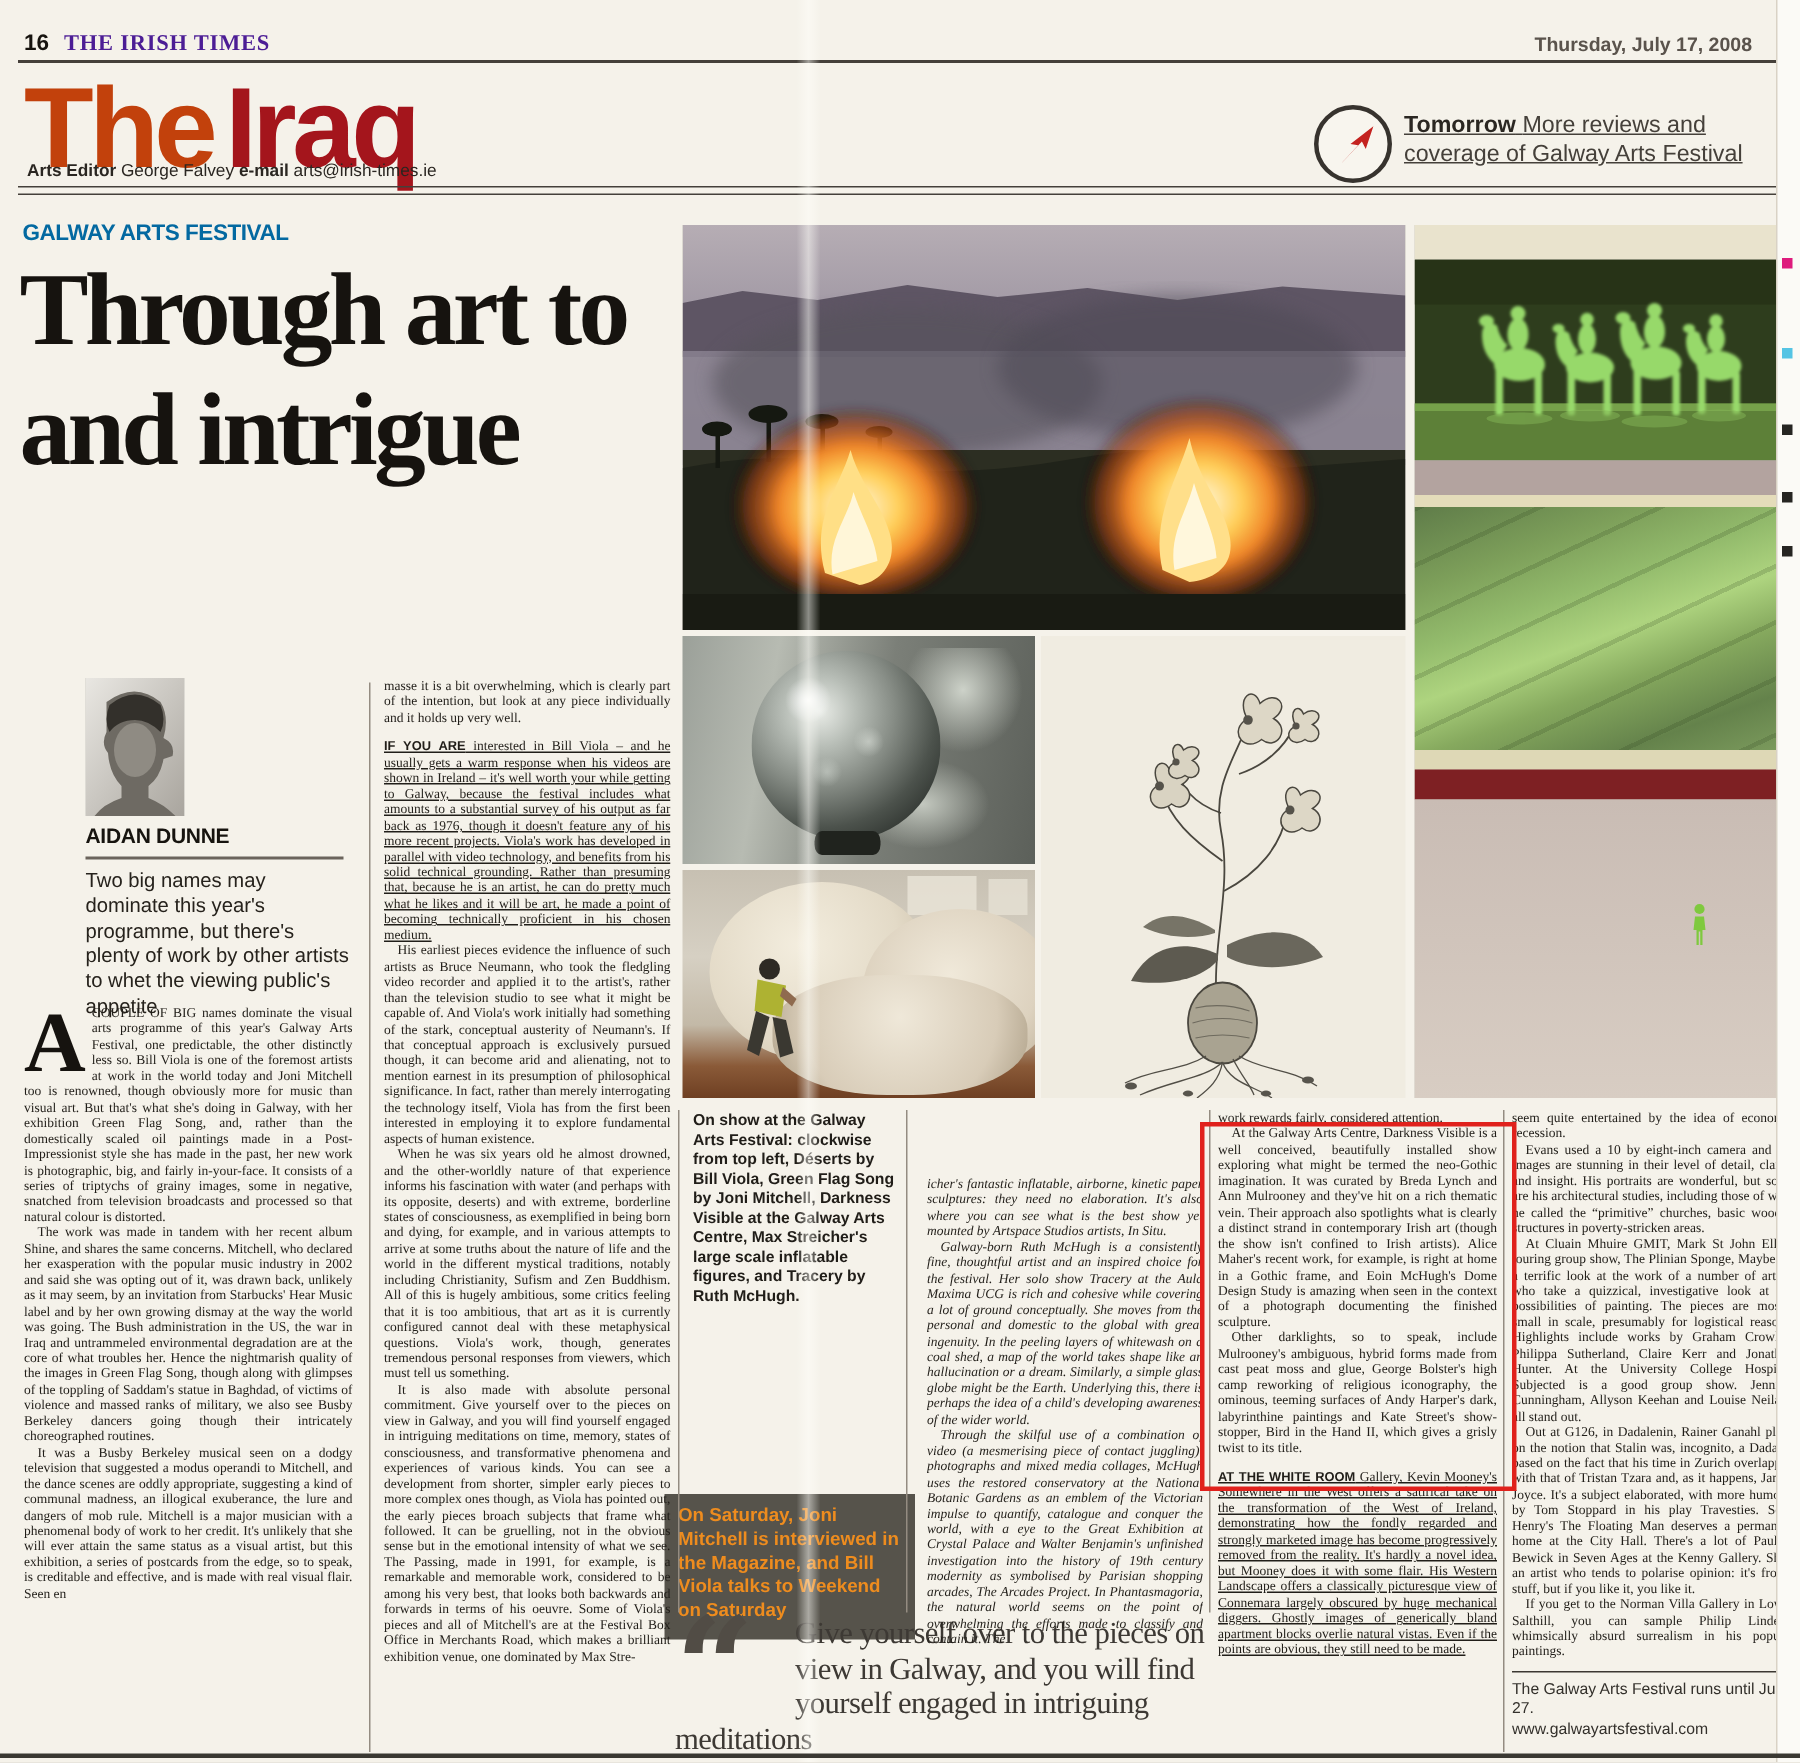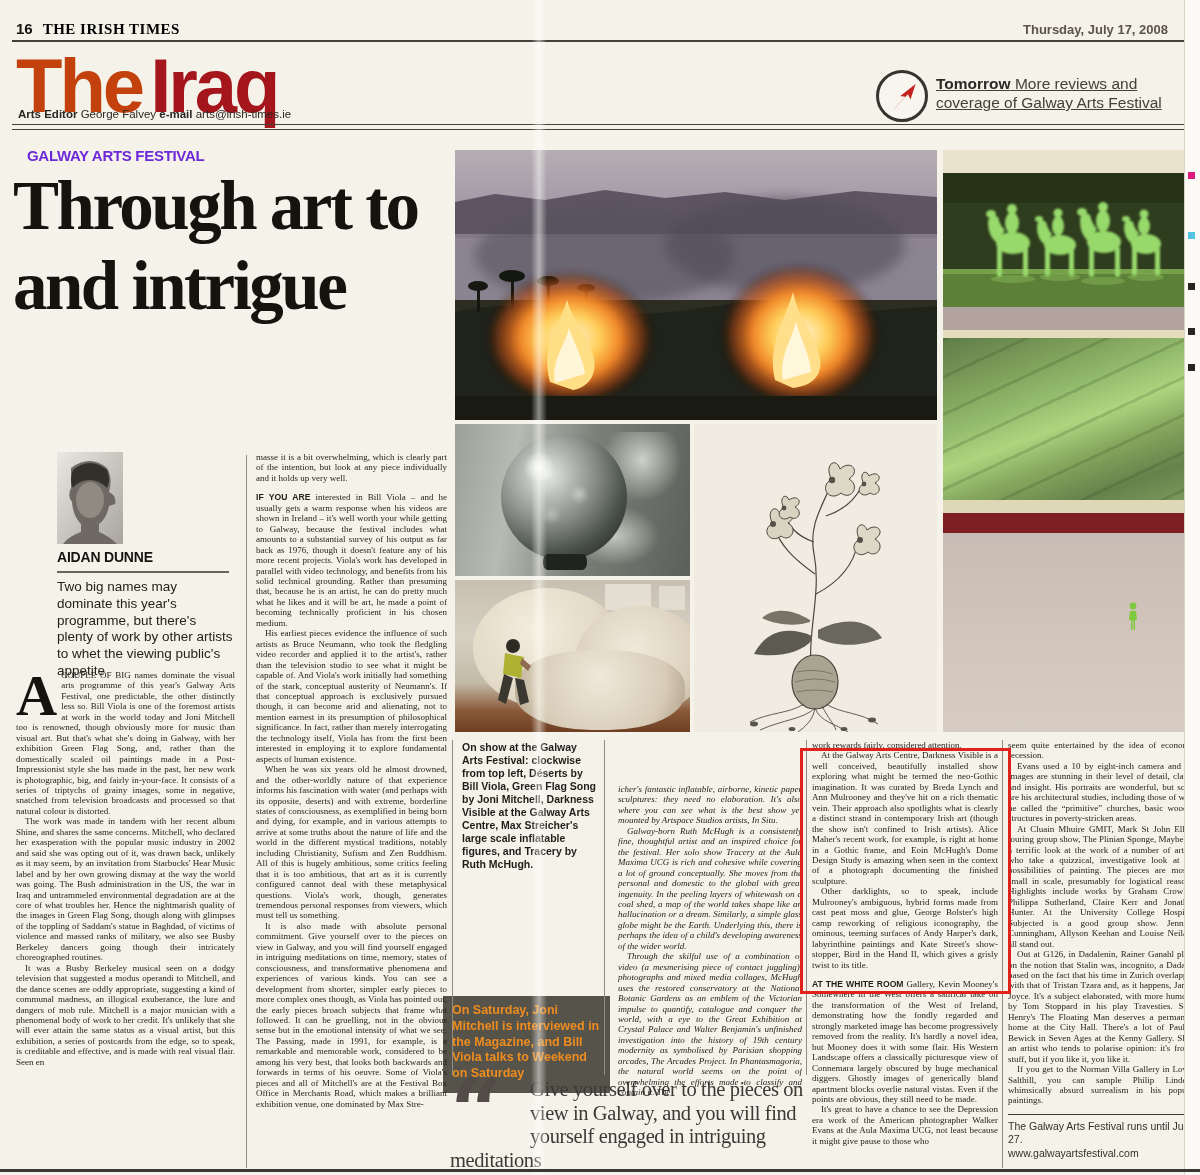--- a/index.html
+++ b/index.html
@@ -3,52 +3,52 @@
 <meta charset="utf-8">
 <style>
   html,body{margin:0;padding:0;background:#dedbd3;}
   .page{position:relative;width:1200px;height:1175px;background:#f5f2ea;overflow:hidden;
         font-family:"Liberation Serif",serif;color:#211e19;}
   .abs{position:absolute;}
 
   
   .hdr-left{left:16px;top:20px;display:flex;gap:10px;align-items:baseline;}
   .pagenum{font:700 15px "Liberation Sans",sans-serif;color:#17140f;text-align:right;}
-  .pub{font:700 15px "Liberation Serif",serif;letter-spacing:.5px;color:#000000;}
+  .pub{font:700 15px "Liberation Serif",serif;letter-spacing:.5px;color:#4c1d95;}
   .hdr-date{right:32px;top:22px;font:700 13px "Liberation Sans",sans-serif;color:#5a534c;}
   .hdr-rule{left:12px;right:14px;top:40px;height:2px;background:#45403a;}
   .dbl-rule{left:12px;right:14px;top:124px;height:4px;border-top:1.6px solid #45403a;border-bottom:1.4px solid #45403a;}
 
   .masthead{left:16px;top:48px;font:700 76px/76px "Liberation Sans",sans-serif;letter-spacing:-3px;}
   .mast-the{color:#c2410c;}
   .mast-arts{color:#a4151c;margin-left:8px;}
   .editor-line{left:18px;top:108px;font:400 11.5px "Liberation Sans",sans-serif;color:#2a2621;}
   .editor-line b{font-weight:700;}
 
   .tmr-circle{left:876px;top:70px;width:46px;height:46px;border:3px solid #37332e;border-radius:50%;
               display:flex;align-items:center;justify-content:center;background:#f8f5ee;}
   .tmr-text{left:936px;top:74px;width:250px;font:400 15.5px/19px "Liberation Sans",sans-serif;color:#45403a;text-decoration:underline;}
   .tmr-text b{color:#2b2722;}
 
   
-  .kicker{left:15px;top:147px;font:700 15px "Liberation Sans",sans-serif;color:#6d28d9;letter-spacing:-.3px;margin-left:12px;}
+  .kicker{left:15px;top:147px;font:700 15px "Liberation Sans",sans-serif;color:#0369a1;letter-spacing:-.3px;}
   .headline{left:13px;top:166px;width:455px;font:700 69px/80px "Liberation Serif",serif;
             letter-spacing:-2.5px;color:#16130f;}
 
   
   .author-photo{left:57px;top:452px;width:66px;height:92px;overflow:hidden;background:#cfccc6;}
   .author-name{left:57px;top:549px;font:700 14px "Liberation Sans",sans-serif;color:#17140f;letter-spacing:-.2px;}
   .byline-rule{left:57px;top:571px;width:172px;height:1.5px;background:#6b645c;}
   .standfirst{left:57px;top:579px;width:178px;font:400 13.5px/16.8px "Liberation Sans",sans-serif;color:#26221c;}
 
   
   .bodycol{position:absolute;text-align:justify;font-size:9px;line-height:10.45px;color:#211e19;overflow:hidden;}
   .bodycol p{margin:0;text-indent:9px;}
   .bodycol p.ni{text-indent:0;}
-  .bodycol p.gap{margin-top:9px;}
+  .bodycol p.gap{margin-top:9px;text-decoration:underline;}
   .lead{font:700 8.6px "Liberation Sans",sans-serif;}
   .dropcap{float:left;font:700 57px/45px "Liberation Serif",serif;padding:3px 4px 0 0;color:#16130f;}
   .col1{left:16px;top:670px;width:219px;height:498px;}
   .col2{left:256px;top:452px;width:191px;height:716px;}
   .col3{left:618px;top:784px;width:184px;height:334px;font-style:italic;}
   .col4{left:812px;top:740px;width:186px;height:428px;}
   .col5{left:1008px;top:740px;width:188px;height:428px;}
   .col-footer-rule{border:0;border-top:1.6px solid #3c3832;margin:8px 0 5px;}
   .col-footer{font:400 10.5px/13.5px "Liberation Sans",sans-serif;color:#33302b;text-align:left;}
 
@@ -396,21 +396,20 @@
     <p class="ni">icher's fantastic inflatable, airborne, kinetic paper sculptures: they need no elaboration. It's also where you can see what is the best show yet mounted by Artspace Studios artists, In Situ.</p>
     <p>Galway-born Ruth McHugh is a consistently fine, thoughtful artist and an inspired choice for the festival. Her solo show Tracery at the Aula Maxima UCG is rich and cohesive while covering a lot of ground conceptually. She moves from the personal and domestic to the global with great ingenuity. In the peeling layers of whitewash on a coal shed, a map of the world takes shape like an hallucination or a dream. Similarly, a simple glass globe might be the Earth. Underlying this, there is perhaps the idea of a child's developing awareness of the wider world.</p>
     <p>Through the skilful use of a combination of video (a mesmerising piece of contact juggling), photographs and mixed media collages, McHugh uses the restored conservatory at the National Botanic Gardens as an emblem of the Victorian impulse to quantify, catalogue and conquer the world, with a eye to the Great Exhibition at Crystal Palace and Walter Benjamin's unfinished investigation into the history of 19th century modernity as symbolised by Parisian shopping arcades, The Arcades Project. In Phantasmagoria, the natural world seems on the point of overwhelming the efforts made to classify and contain it. The</p>
   </div>
 
   <div class="bodycol col4">
     <p class="ni">work rewards fairly, considered attention.</p>
     <p>At the Galway Arts Centre, Darkness Visible is a well conceived, beautifully installed show exploring what might be termed the neo-Gothic imagination. It was curated by Breda Lynch and Ann Mulrooney and they've hit on a rich thematic vein. Their approach also spotlights what is clearly a distinct strand in contemporary Irish art (though the show isn't confined to Irish artists). Alice Maher's recent work, for example, is right at home in a Gothic frame, and Eoin McHugh's Dome Design Study is amazing when seen in the context of a photograph documenting the finished sculpture.</p>
     <p>Other darklights, so to speak, include Mulrooney's ambiguous, hybrid forms made from cast peat moss and glue, George Bolster's high camp reworking of religious iconography, the ominous, teeming surfaces of Andy Harper's dark, labyrinthine paintings and Kate Street's show-stopper, Bird in the Hand II, which gives a grisly twist to its title.</p>
     <p class="ni gap"><span class="lead">AT THE WHITE ROOM</span><span> Gallery, Kevin Mooney's Somewhere in the West offers a satirical take on the transformation of the West of Ireland, demonstrating how the fondly regarded and strongly marketed image has become progressively removed from the reality. It's hardly a novel idea, but Mooney does it with some flair. His Western Landscape offers a classically picturesque view of Connemara largely obscured by huge mechanical diggers. Ghostly images of generically bland apartment blocks overlie natural vistas. Even if the points are obvious, they still need to be made.</span></p>
-    <p>It's great to have a chance to see the Depression era work of the American photographer Walker Evans at the Aula Maxima UCG, not least because it might give pause to those who</p>
   </div>
 
   <div class="bodycol col5">
     <p class="ni">seem quite entertained by the idea of economic recession.</p>
     <p>Evans used a 10 by eight-inch camera and the images are stunning in their level of detail, clarity and insight. His portraits are wonderful, but so to are his architectural studies, including those of what he called the “primitive” churches, basic wooden structures in poverty-stricken areas.</p>
     <p>At Cluain Mhuire GMIT, Mark St John Ellis's touring group show, The Plinian Sponge, Maybe? is a terrific look at the work of a number of artists who take a quizzical, investigative look at the possibilities of painting. The pieces are mostly small in scale, presumably for logistical reasons. Highlights include works by Graham Crowley, Philippa Sutherland, Claire Kerr and Jonathan Hunter. At the University College Hospital, Subjected is a good group show. Jennifer Cunningham, Allyson Keehan and Louise Neiland all stand out.</p>
     <p>Out at G126, in Dadalenin, Rainer Ganahl plays on the notion that Stalin was, incognito, a Dadaist, based on the fact that his time in Zurich overlapped with that of Tristan Tzara and, as it happens, James Joyce. It's a subject elaborated, with more humour, by Tom Stoppard in his play Travesties. Sean Henry's The Floating Man deserves a permanent home at the City Hall. There's a lot of Pauline Bewick in Seven Ages at the Kenny Gallery. She's an artist who tends to polarise opinion: it's frothy stuff, but if you like it, you like it.</p>
     <p>If you get to the Norman Villa Gallery in Lower Salthill, you can sample Philip Lindey's whimsically absurd surrealism in his popular paintings.</p>
     <hr class="col-footer-rule">
     <div class="col-footer">The Galway Arts Festival runs until July 27.</div>

